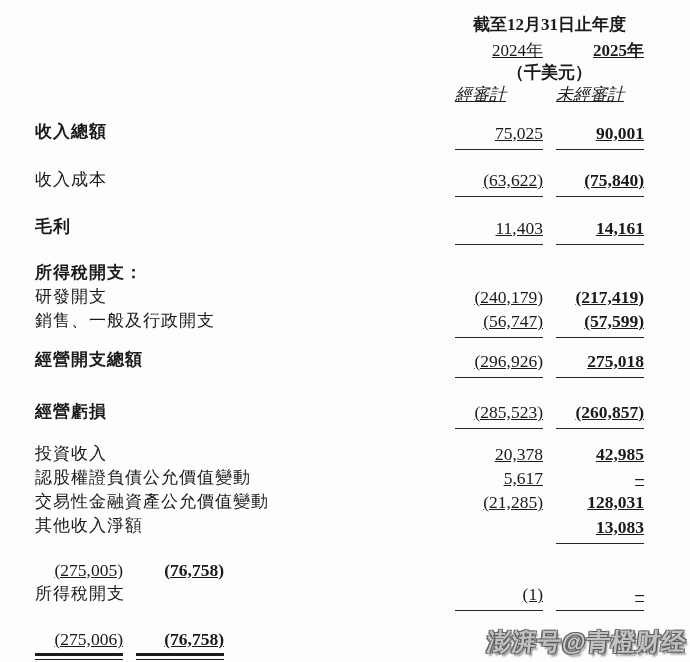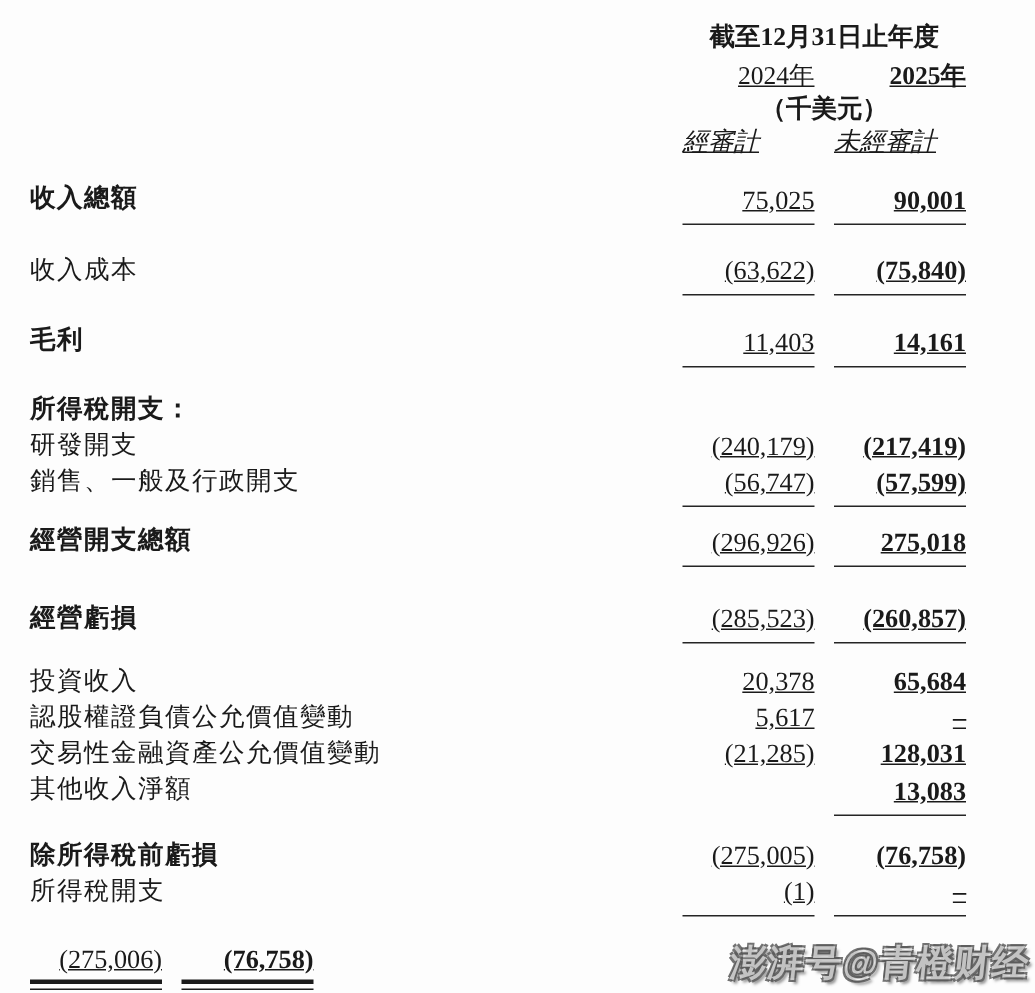--- a/index.html
+++ b/index.html
@@ -3,21 +3,21 @@
 <meta charset="utf-8">
 <style>
   * { margin:0; padding:0; box-sizing:border-box; }
   html,body { background:#ffffff; }
   .page {
     position:relative;
     width:690px; height:662px;
     background:#fdfdfd;
     font-family:"Liberation Serif","DejaVu Serif",serif;
     color:#1a1a1a;
-    padding:14px 46px 0 20px;
+    padding:14px 46px 0 35px;
     overflow:hidden;
   }
   .row { display:flex; align-items:flex-end; }
   .lbl { flex:1; font-size:17px; line-height:24px; letter-spacing:1px; }
   .val { width:88px; text-align:right; font-size:17.5px; line-height:24px; white-space:nowrap;text-decoration:underline; }
   .val + .val { margin-left:13px; }
   .span2 { width:189px; text-align:center; }
   .b { font-weight:bold; }
   .i { font-style:italic; }
   .center { text-align:left; }
@@ -115,42 +115,41 @@
 
   <div class="row u-row mt22">
     <div class="lbl b">經營虧損</div>
     <div class="val">(285,523)</div>
     <div class="val b">(260,857)</div>
   </div>
 
   <div class="row mt13">
     <div class="lbl">投資收入</div>
     <div class="val">20,378</div>
-    <div class="val b">65,684</div>
+    <div class="val b">42,985</div>
   </div>
 
   <div class="row">
     <div class="lbl">認股權證負債公允價值變動</div>
     <div class="val">5,617</div>
     <div class="val b">–</div>
   </div>
 
   <div class="row">
     <div class="lbl">交易性金融資產公允價值變動</div>
     <div class="val">(21,285)</div>
     <div class="val b">128,031</div>
   </div>
 
   <div class="row u-row">
     <div class="lbl">其他收入淨額</div>
     <div class="val b">13,083</div>
   </div>
 
   <div class="row mt14">
-    <div class="lbl b">除所得稅前虧損</div>
     <div class="val">(275,005)</div>
     <div class="val b">(76,758)</div>
   </div>
 
   <div class="row u-row">
     <div class="lbl">所得稅開支</div>
     <div class="val">(1)</div>
     <div class="val b">–</div>
   </div>
 

